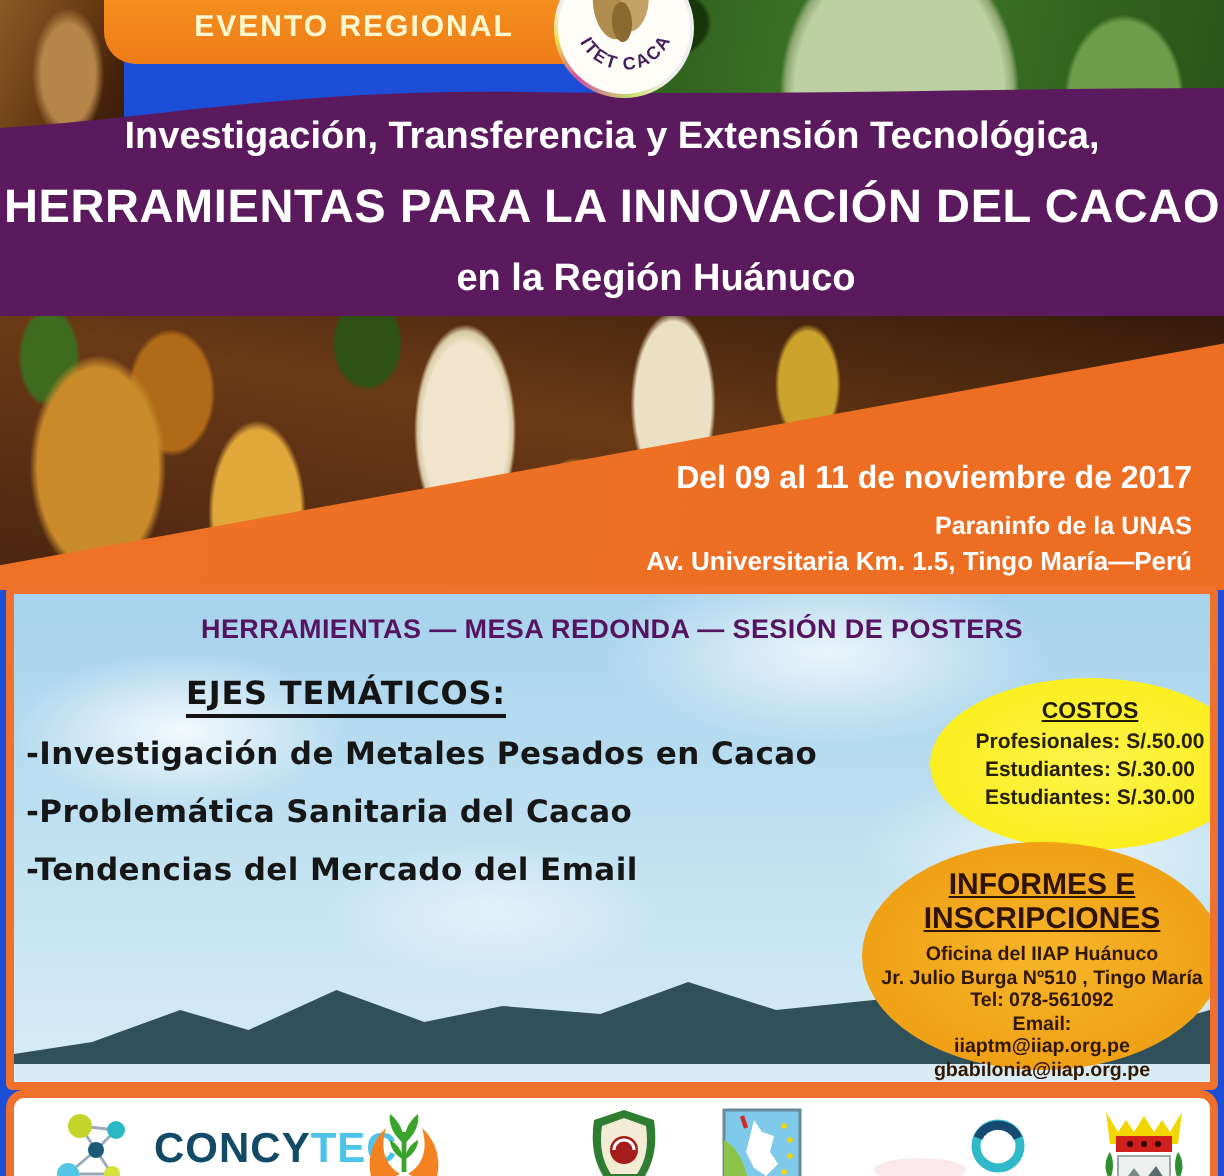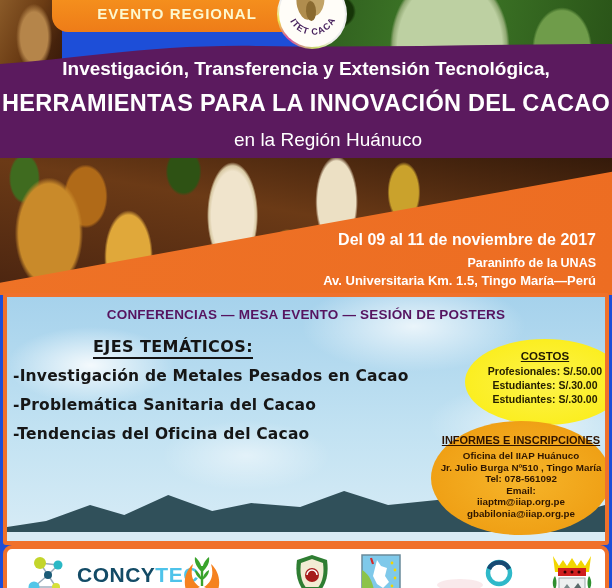--- a/index.html
+++ b/index.html
@@ -26,21 +26,21 @@
 
   .itet-logo { position:absolute; left:277px; top:-21px; width:70px; height:70px; z-index:4;
     border-radius:50%; background:conic-gradient(#eee 0 40%, #c8e06a 48%, #d44fa0 62%, #f0e24a 72%, #eee 80%);
     padding:2px; }
   .itet-logo .inner { width:100%; height:100%; border-radius:50%; background:#fffdf8; overflow:hidden; }
 
   
   .title-line { position:absolute; left:0; width:612px; text-align:center; color:#ffffff; z-index:3; }
   .title-1 { top:58px; font-size:19px; font-weight:bold; }
   .title-2 { top:90px; font-size:23.5px; font-weight:bold; letter-spacing:0.3px; }
-  .title-3 { top:129px; font-size:19px; font-weight:normal;padding-left:44px; }
+  .title-3 { top:129px; font-size:19px; font-weight:bold;padding-left:44px; }
 
   
   .pods-strip { position:absolute; left:0; top:158px; width:612px; height:137px; z-index:2;
     background:
       radial-gradient(55px 90px at 8% 55%, #c98a2a 0 55%, transparent 62%),
       radial-gradient(42px 80px at 21% 72%, #e0a83a 0 52%, transparent 58%),
       radial-gradient(38px 55px at 14% 28%, #b06a18 0 52%, transparent 58%),
       radial-gradient(44px 92px at 38% 42%, #f0e4cc 0 48%, #d8c9a4 54%, transparent 58%),
       radial-gradient(38px 82px at 55% 32%, #ece0c4 0 50%, transparent 56%),
       radial-gradient(36px 62px at 47% 78%, #d89428 0 52%, transparent 58%),
@@ -80,21 +80,21 @@
 
   .costs-ellipse { position:absolute; left:458px; top:42px; width:160px; height:86px;
     background:radial-gradient(#fdf34a,#fbee21 70%); border-radius:50%;
     text-align:center; padding-top:11px; }
   .costs-title { font-size:11.5px; font-weight:bold; color:#201a00; text-decoration:underline; margin-bottom:2px; }
   .cost-item { font-size:10.5px; font-weight:bold; color:#262000; line-height:14px; }
 
   .info-ellipse { position:absolute; left:424px; top:124px; width:180px; height:114px;
     background:radial-gradient(#f6b52a,#ef9f14 75%); border-radius:50%;
     text-align:center; padding-top:13px; }
-  .info-title { font-size:11px; font-weight:bold; color:#2e1300; text-decoration:underline; margin-bottom:4px; }
+  .info-title { font-size:15px; font-weight:bold; color:#2e1300; text-decoration:underline; margin-bottom:4px; }
   .info-line { font-size:9.8px; font-weight:bold; color:#301700; line-height:11.5px; white-space:nowrap; }
 
   
   .logo-bar { position:absolute; left:3px; top:545px; width:606px; height:52px; z-index:2;
     background:#ffffff; border:4px solid #f0712b; border-radius:9px; }
   .concytec { position:absolute; left:18px; top:6px; display:flex; align-items:center; }
   .concytec-text { font-size:21px; font-weight:bold; letter-spacing:0.5px; margin-left:4px; }
   .concytec-text .p1 { color:#134b66; }
   .concytec-text .p2 { color:#4ec3ea; }
   .sponsor { position:absolute; top:5px; }
@@ -143,29 +143,29 @@
       <div class="event-address">Av. Universitaria Km. 1.5, Tingo María—Perú</div>
     </div>
   </div>
 
   <div class="content-box">
     <svg class="mountains" viewBox="0 0 612 62" preserveAspectRatio="none">
       <polygon points="0,48 40,42 85,26 120,36 165,16 210,32 250,24 300,28 345,12 390,26 450,20 505,30 555,22 590,32 612,26 612,54 0,54" fill="#30505a"></polygon>
       <rect y="53" width="612" height="9" fill="#d9ecf5"></rect>
     </svg>
 
-    <div class="activities-line">CONFERENCIAS —  MESA EVENTO — SESIÓN DE POSTERS</div>
+    <div class="activities-line">HERRAMIENTAS —  MESA REDONDA — SESIÓN DE POSTERS</div>
 
     <div class="themes-block">
       <div class="themes-title">
         <span>EJES TEMÁTICOS:</span>
       </div>
       <div class="theme-item">-Investigación de Metales Pesados en Cacao</div>
       <div class="theme-item">-Problemática Sanitaria del Cacao</div>
-      <div class="theme-item">-Tendencias del Oficina del Cacao</div>
+      <div class="theme-item">-Tendencias del Mercado del Email</div>
     </div>
 
     <div class="costs-ellipse">
       <div class="costs-title">COSTOS</div>
       <div class="cost-item">Profesionales: S/.50.00</div>
       <div class="cost-item">Estudiantes: S/.30.00</div>
       <div class="cost-item">Estudiantes: S/.30.00</div>
     </div>
 
     <div class="info-ellipse">

